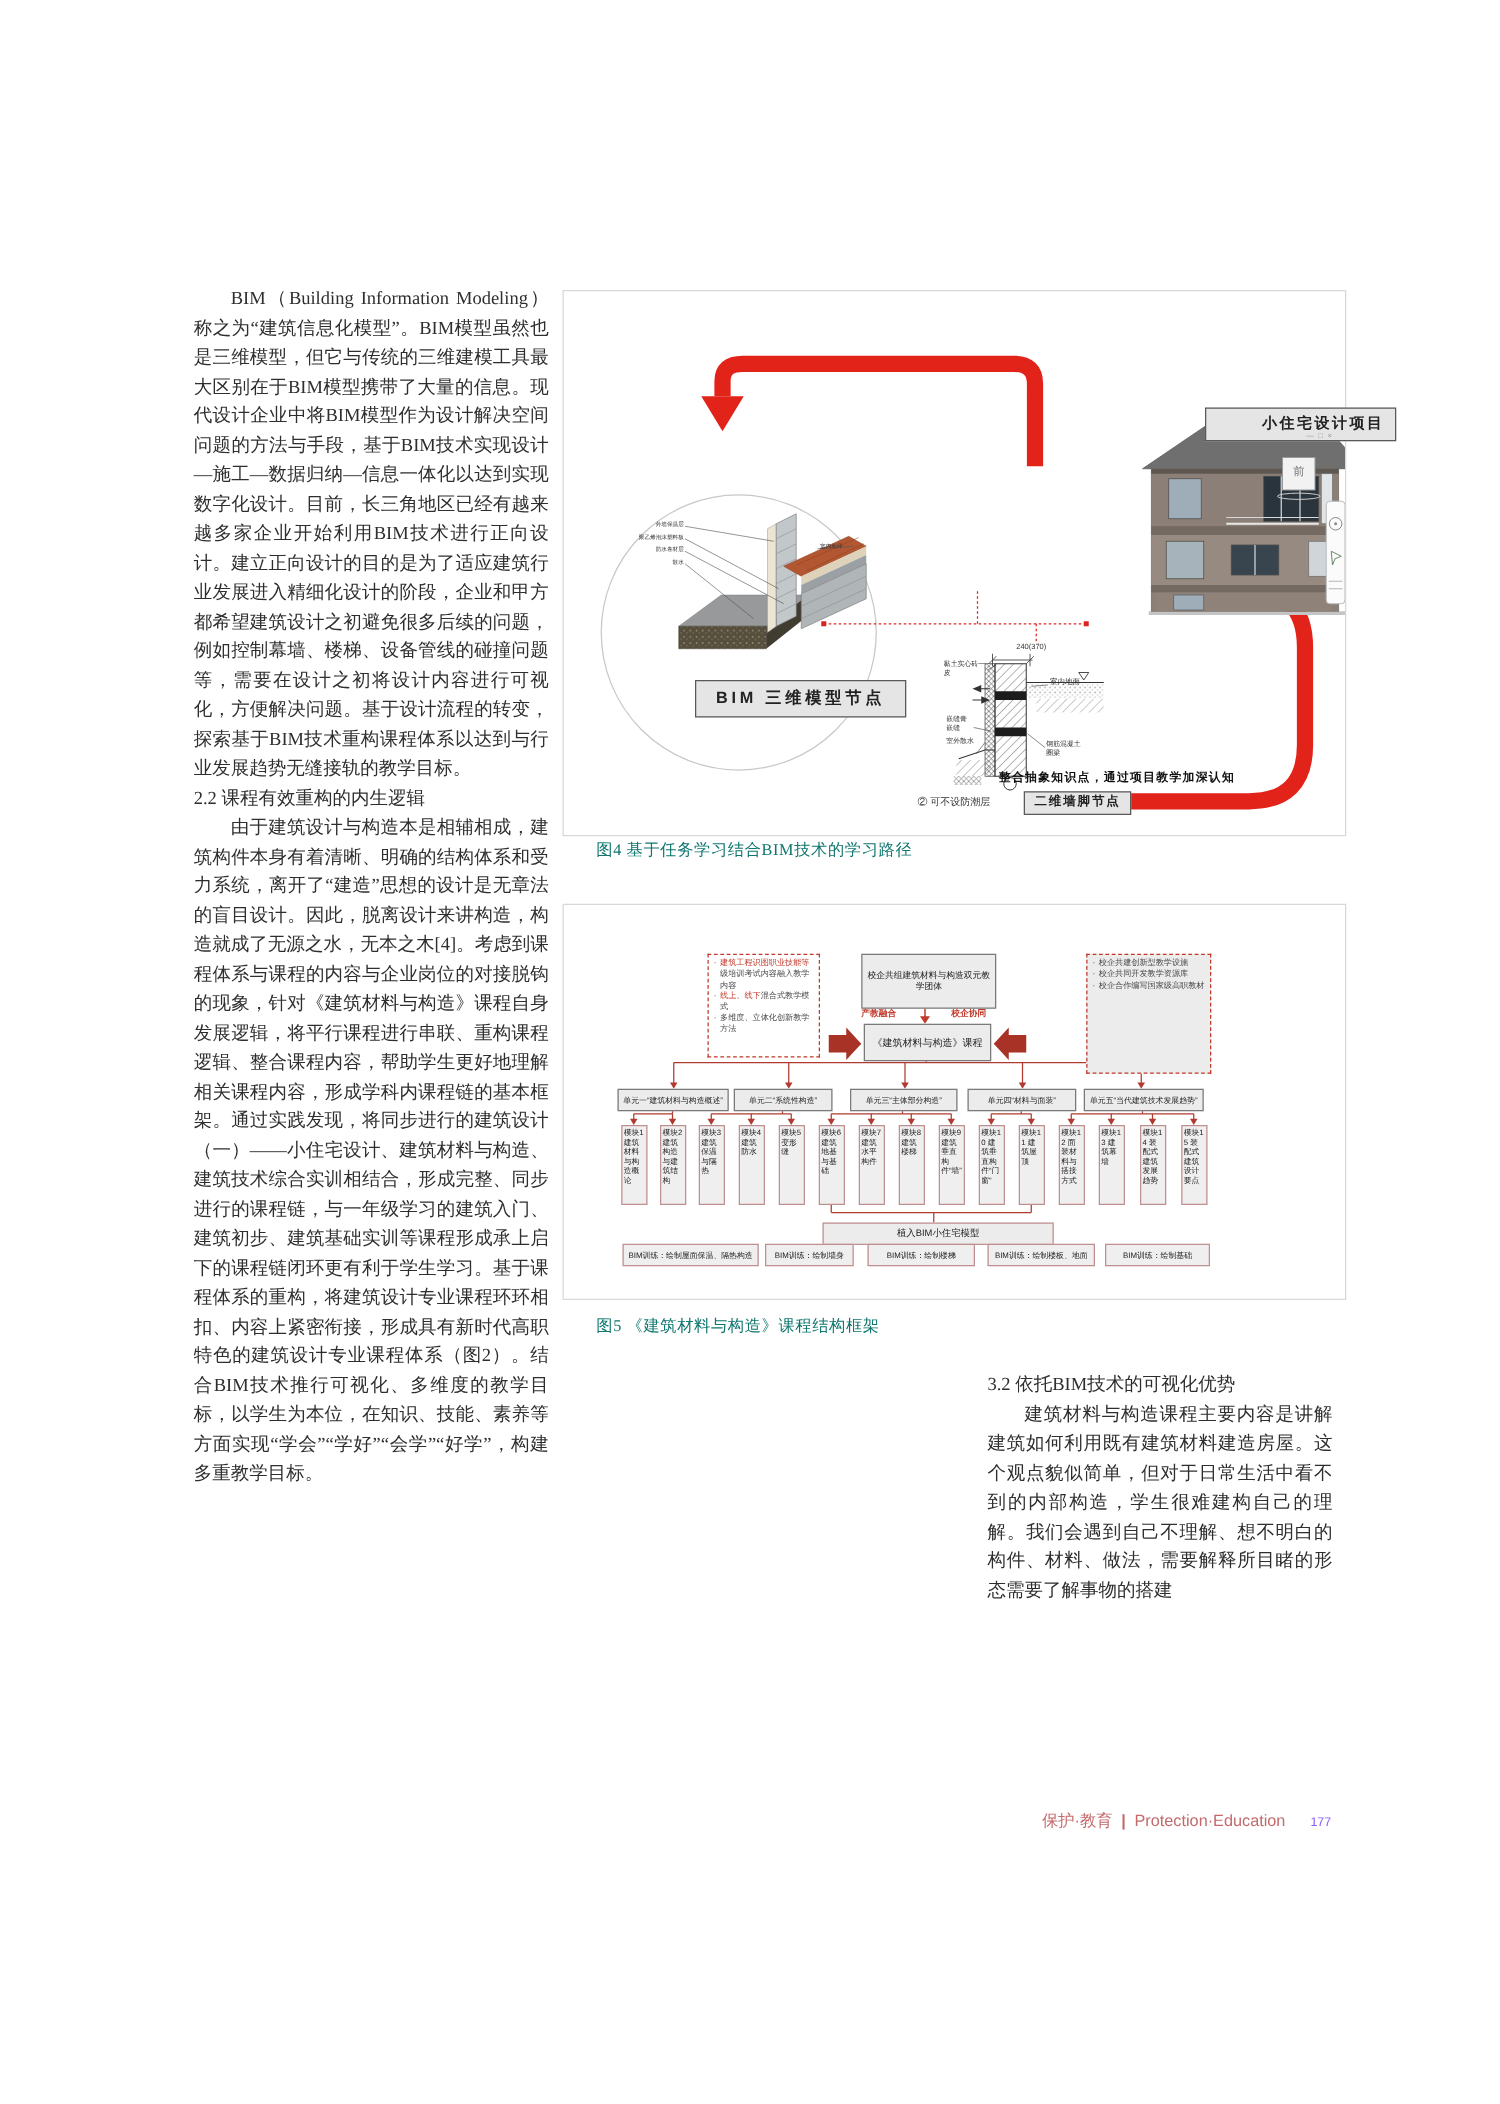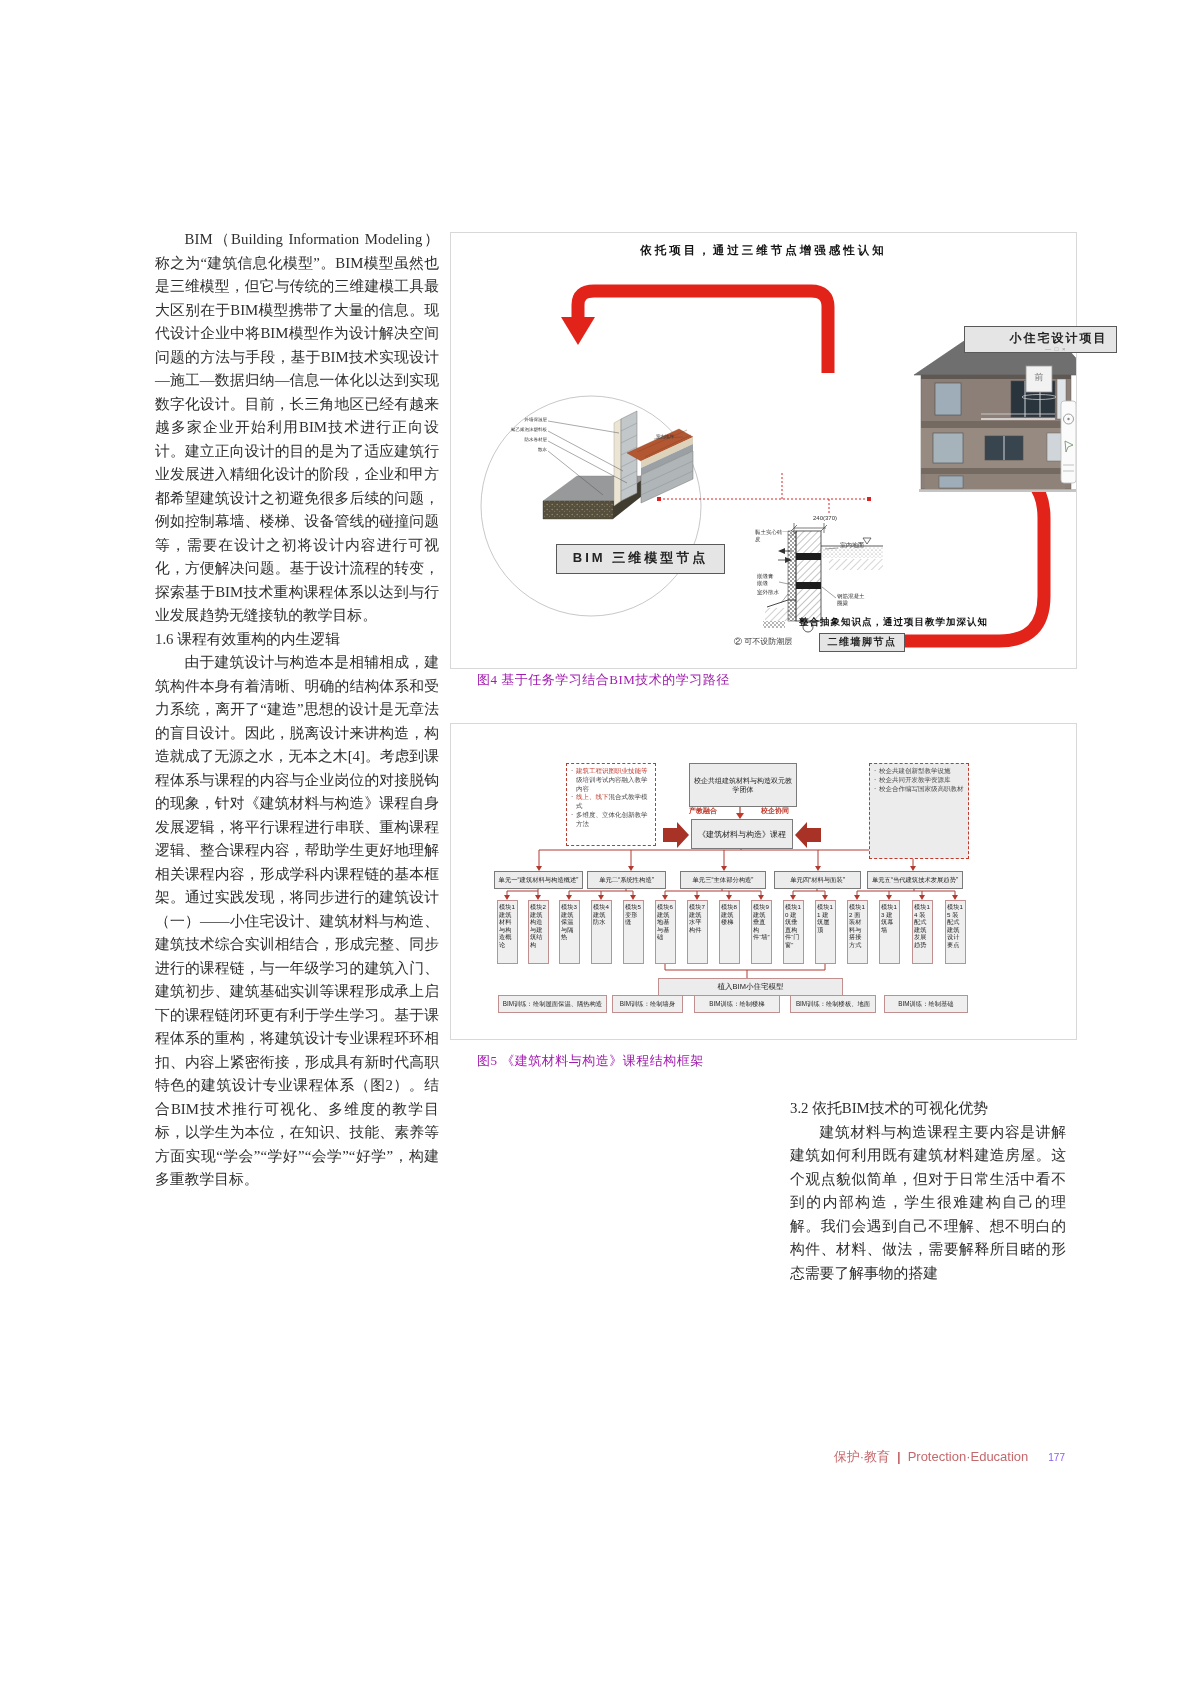--- a/index.html
+++ b/index.html
@@ -6,21 +6,21 @@
   .page{position:relative;width:1200px;height:1683px;background:#fff;overflow:hidden;
         font-family:"Liberation Serif","DejaVu Serif",serif;color:#2e2e2e;}
   
   .bodycol{position:absolute;font-size:14.8px;line-height:23.5px;text-align:justify;}
   .bodycol p{margin:0;}
   .ind{text-indent:2em;}
   .h-big{font-weight:bold;font-size:15.2px;line-height:28px;}
   .h-sub{font-size:15px;line-height:26px;}
   
   .fig{position:absolute;border:1px solid #d8d8d8;background:#fff;}
-  .figcap{position:absolute;font-size:13px;color:#a21caf;letter-spacing:.5px;}
+  .figcap{position:absolute;font-size:13px;color:#0f766e;letter-spacing:.5px;}
   .abs{position:absolute;}
   .sans{font-family:"Liberation Sans","DejaVu Sans",sans-serif;text-align:center;}
   
   .glabel{position:absolute;background:#e5e5e5;border:1px solid #595959;text-align:center;
           font-weight:bold;color:#222;font-family:"Liberation Sans",sans-serif;}
   .tinylab{position:absolute;color:#333;font-family:"Liberation Sans",sans-serif;}
   
   .fbox{position:absolute;background:#ececec;border:1px solid #7a7a7a;color:#222;
         display:flex;align-items:center;justify-content:center;text-align:center;
         font-family:"Liberation Sans",sans-serif;}
@@ -45,21 +45,21 @@
   .pageno{position:absolute;left:0;right:0;top:1604px;text-align:center;font-size:17px;
           letter-spacing:1px;color:#222;font-family:"Liberation Sans",sans-serif;}
 </style>
 </head>
 <body>
 
 <div class="page">
 
   <div class="bodycol" style="left:155px;top:228px;width:284px;">
     <p class="ind">BIM（Building Information Modeling）称之为“建筑信息化模型”。BIM模型虽然也是三维模型，但它与传统的三维建模工具最大区别在于BIM模型携带了大量的信息。现代设计企业中将BIM模型作为设计解决空间问题的方法与手段，基于BIM技术实现设计—施工—数据归纳—信息一体化以达到实现数字化设计。目前，长三角地区已经有越来越多家企业开始利用BIM技术进行正向设计。建立正向设计的目的是为了适应建筑行业发展进入精细化设计的阶段，企业和甲方都希望建筑设计之初避免很多后续的问题，例如控制幕墙、楼梯、设备管线的碰撞问题等，需要在设计之初将设计内容进行可视化，方便解决问题。基于设计流程的转变，探索基于BIM技术重构课程体系以达到与行业发展趋势无缝接轨的教学目标。</p>
-    <p>1.6 课程有效重构的内生逻辑</p>
+    <p>2.2 课程有效重构的内生逻辑</p>
     <p class="ind">由于建筑设计与构造本是相辅相成，建筑构件本身有着清晰、明确的结构体系和受力系统，离开了“建造”思想的设计是无章法的盲目设计。因此，脱离设计来讲构造，构造就成了无源之水，无本之木[4]。考虑到课程体系与课程的内容与企业岗位的对接脱钩的现象，针对《建筑材料与构造》课程自身发展逻辑，将平行课程进行串联、重构课程逻辑、整合课程内容，帮助学生更好地理解相关课程内容，形成学科内课程链的基本框架。通过实践发现，将同步进行的建筑设计（一）——小住宅设计、建筑材料与构造、建筑技术综合实训相结合，形成完整、同步进行的课程链，与一年级学习的建筑入门、建筑初步、建筑基础实训等课程形成承上启下的课程链闭环更有利于学生学习。基于课程体系的重构，将建筑设计专业课程环环相扣、内容上紧密衔接，形成具有新时代高职特色的建筑设计专业课程体系（图2）。结合BIM技术推行可视化、多维度的教学目标，以学生为本位，在知识、技能、素养等方面实现“学会”“学好”“会学”“好学”，构建多重教学目标。</p>
   </div>
 
   <div class="fig" style="left:450px;top:232px;width:625px;height:435px;">
 
     <svg width="625" height="435" viewBox="0 0 625 435" style="position:absolute;left:0;top:0;">
       <defs>
         <pattern id="hatch" width="5" height="5" patternUnits="userSpaceOnUse" patternTransform="rotate(45)">
           <line x1="0" y1="0" x2="0" y2="5" stroke="#555" stroke-width="0.7"></line>
         </pattern>
@@ -171,21 +171,20 @@
       <rect x="312" y="388" width="22" height="7" fill="url(#xhatch)" opacity="0.8"></rect>
       <circle cx="357" cy="394" r="5" fill="#fff" stroke="#333" stroke-width="0.8"></circle>
 
       <line x1="339" y1="303" x2="346" y2="299" stroke="#444" stroke-width="0.5"></line>
       <line x1="328" y1="349" x2="342" y2="352" stroke="#444" stroke-width="0.5"></line>
       <line x1="337" y1="361" x2="330" y2="370" stroke="#444" stroke-width="0.5"></line>
       <line x1="387" y1="315" x2="374" y2="316" stroke="#444" stroke-width="0.5"></line>
       <line x1="385" y1="365" x2="371" y2="354" stroke="#444" stroke-width="0.5"></line>
     </svg>
 
-    <div class="abs sans" style="left:0;top:10px;width:625px;text-align:center;font-weight:bold;font-size:11.5px;letter-spacing:3px;color:#111;">依托项目，通过三维节点增强感性认知</div>
 
     <div class="glabel" style="left:513px;top:93px;width:115px;height:25px;line-height:23px;font-size:12px;letter-spacing:2px;padding-left:36px;">小住宅设计项目</div>
 
     <div class="glabel" style="left:105px;top:311px;width:167px;height:28px;line-height:26px;font-size:13px;letter-spacing:3px;border-width:1.5px;">BIM 三维模型节点</div>
 
     <div class="abs sans" style="left:348px;top:383px;width:180px;font-weight:bold;font-size:9.5px;letter-spacing:1px;color:#111;white-space:nowrap;">整合抽象知识点，通过项目教学加深认知</div>
 
     <div class="glabel" style="left:368px;top:400px;width:84px;height:17px;line-height:15px;font-size:10px;letter-spacing:1.5px;">二维墙脚节点</div>
 
     <div class="tinylab" style="left:575px;top:138px;width:26px;text-align:center;font-size:9px;color:#777;">前</div>

